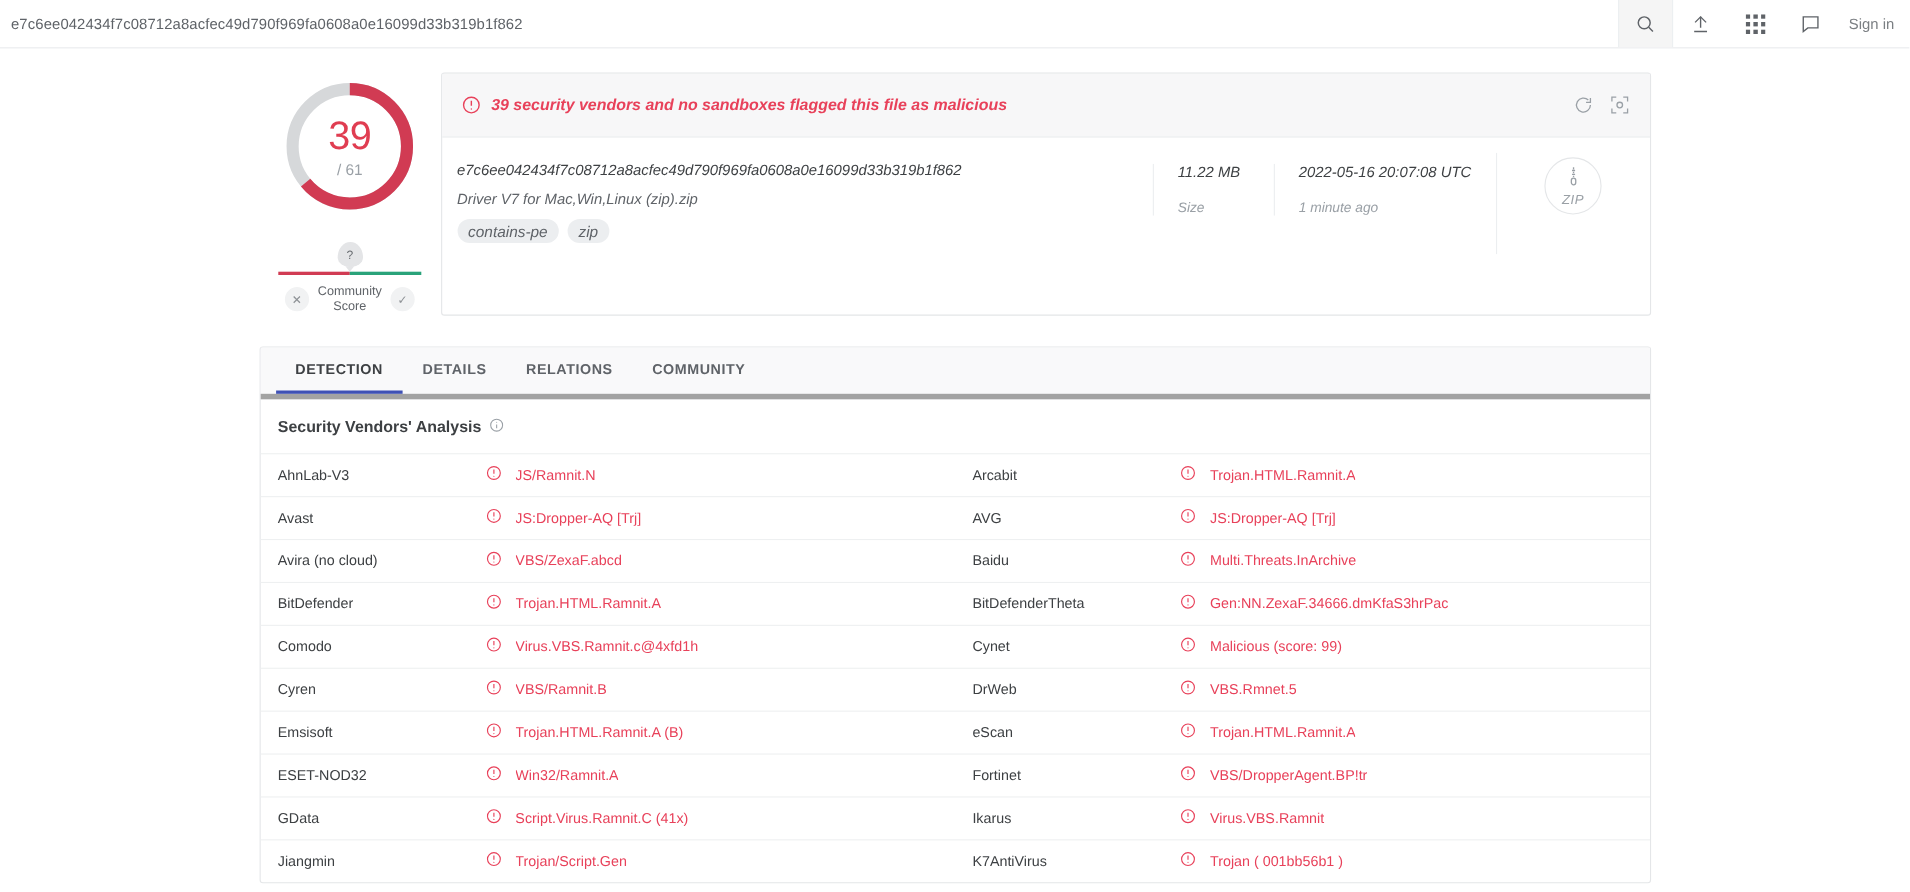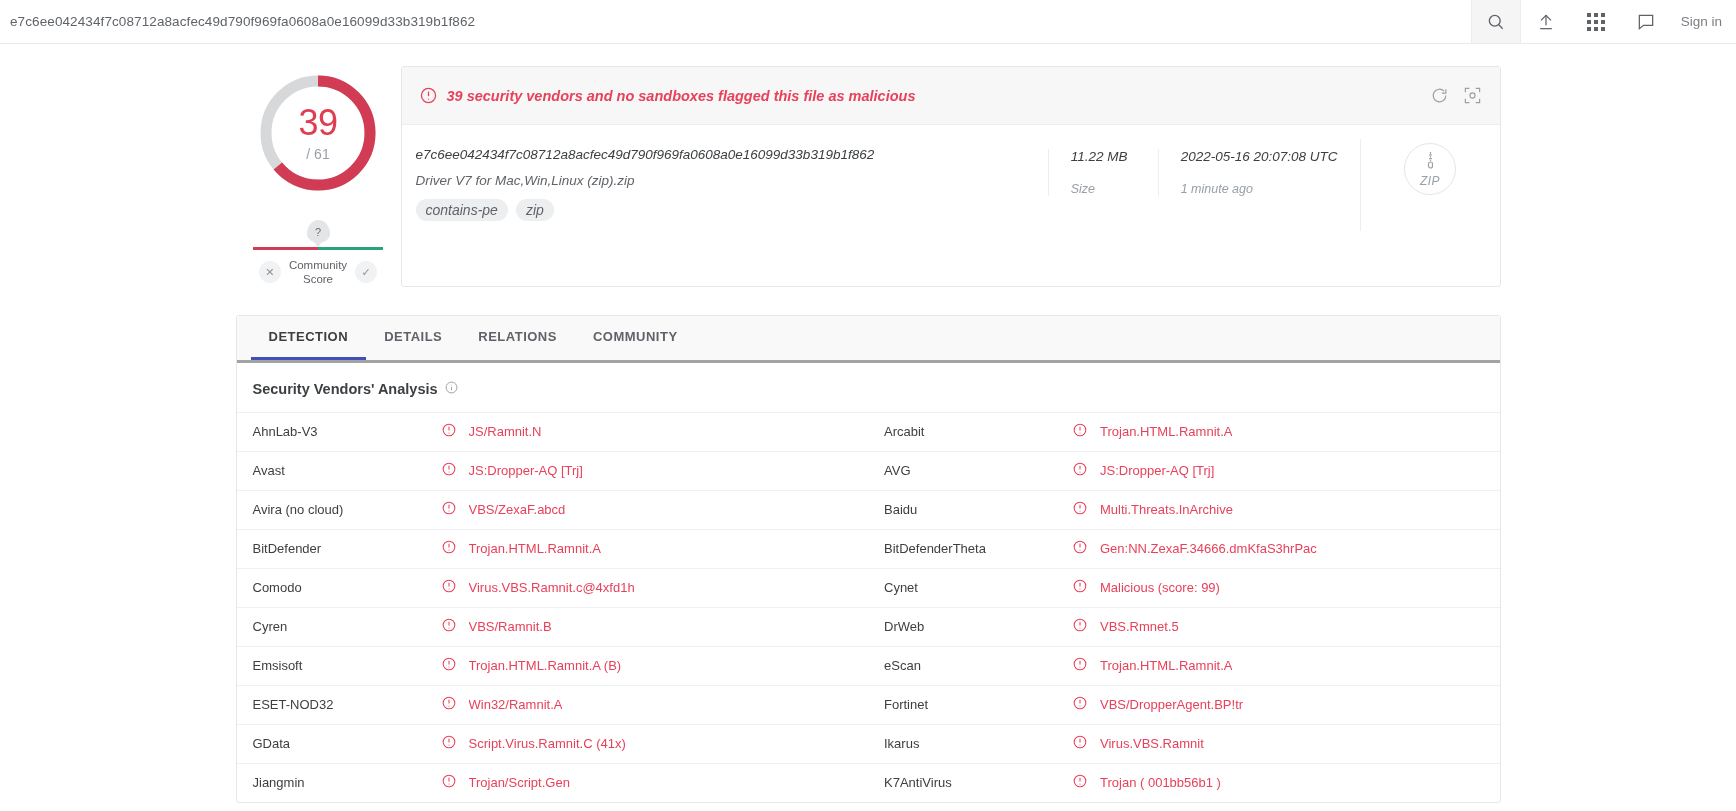--- a/index.html
+++ b/index.html
@@ -210,21 +210,21 @@
     border-radius: 3px;
     background: #fff;
     flex: 1;
     display: flex;
     flex-direction: column;
     min-height: 0;
   }
   .tabs {
     display: flex;
     background: #f9f9fa;
-    border-bottom: 3px solid #a3a3a3;
+    border-bottom: 5px solid #a3a3a3;
     padding-left: 14px;
     height: 47px;
   }
   .tab {
     padding: 0 18px;
     display: flex; align-items: center;
     font-size: 13px; font-weight: bold;
     letter-spacing: .5px;
     color: #5f6368;
     cursor: pointer;

